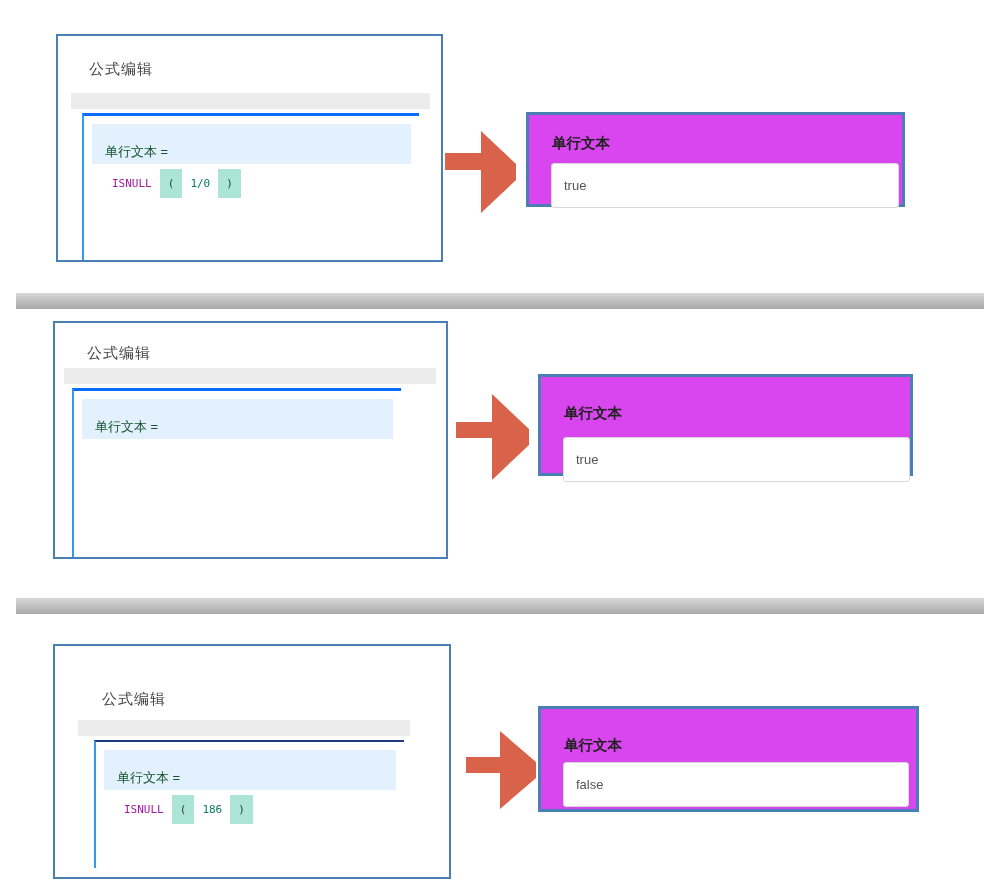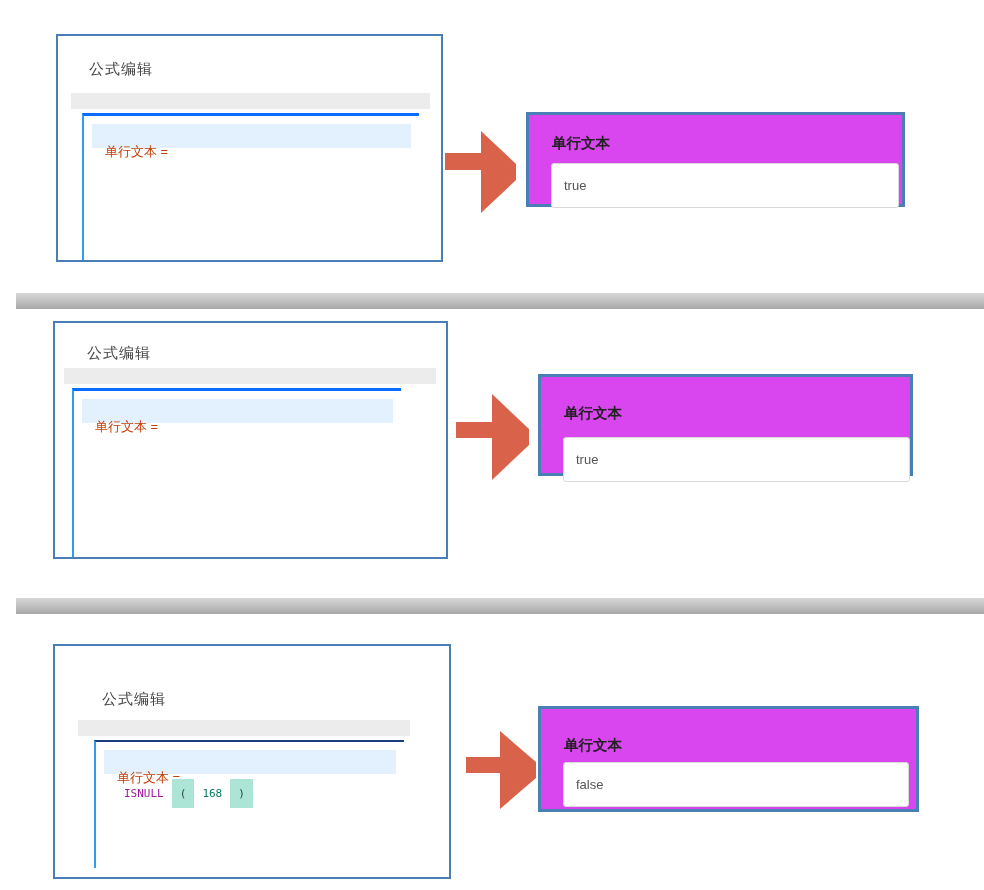--- a/index.html
+++ b/index.html
@@ -23,22 +23,22 @@
     background:linear-gradient(#d8d8d8,#a8a8a8);}
 
   
   .fpanel{position:absolute;background:#fff;border:2px solid var(--panel-border);}
   .fpanel-title{position:absolute;font-size:15px;color:#454545;letter-spacing:1px;}
   .fpanel-divider{position:absolute;height:1px;background:#ececec;}
 
   .editor{position:absolute;border-top:3px solid var(--editor-top);
     border-left:2px solid var(--editor-left);background:#fff;}
   .editor.dark-top{border-top:2px solid var(--editor-top-dark);}
-  .editor-header{height:24px;line-height:40px;background:var(--editor-header-bg);
-    padding-left:13px;font-size:13px;color:#c2410c;}
+  .editor-header{height:40px;line-height:40px;background:var(--editor-header-bg);
+    padding-left:13px;font-size:13px;color:#14532d;}
   .editor-body{padding:13px 0 0 12px;font-family:"DejaVu Sans Mono","Liberation Mono",monospace;
     font-size:11px;white-space:pre;color:#333;}
 
   .tk-keyword{color:var(--kw);}
   .tk-number{color:var(--num);}
   .tk-paren,.tk-plain{color:#333;}
   .tk-paren-match{color:#23473c;background:var(--phl);}
   .tk-cursor{display:inline-block;width:2px;height:13px;background:#111;
     vertical-align:-2px;margin:0 -1px;}
 
@@ -63,20 +63,21 @@
 <div class="stage">
 
   <div class="sep" style="top:277px"></div>
   <div class="sep" style="top:582px"></div>
 
   <section class="fpanel" style="left:40px;top:18px;width:387px;height:228px">
     <div class="fpanel-title" style="left:23px;top:16px">公式编辑</div>
     <div class="fpanel-divider" style="left:13px;top:57px;width:359px"></div>
     <div class="editor" style="left:24px;top:77px;width:337px;height:147px">
       <div class="editor-header">单行文本 =</div>
+      <div class="editor-body"><span class="tk-keyword">ISNULL</span><span class="tk-paren-match">(</span><span class="tk-number">1/0</span><span class="tk-paren-match">)</span></div>
     </div>
   </section>
 
   <div class="arrow" style="left:429px;top:115px;width:71px;height:66px">
     <div class="shaft" style="top:22px;width:40px;height:17px"></div>
     <div class="head" style="left:36px;top:0;border-top-width:33px;border-bottom-width:33px;border-left-width:35px"></div>
   </div>
 
   <section class="rpanel" style="left:510px;top:96px;width:379px;height:95px">
     <div class="rpanel-label" style="left:15px;top:11px">单行文本</div>
@@ -103,21 +104,21 @@
     <div style="position:absolute;left:14px;top:52px;width:347px">
       <input class="rpanel-input" type="text" value="true" style="">
     </div>
   </section>
 
   <section class="fpanel" style="left:37px;top:628px;width:398px;height:235px">
     <div class="fpanel-title" style="left:39px;top:36px">公式编辑</div>
     <div class="fpanel-divider" style="left:23px;top:74px;width:332px"></div>
     <div class="editor dark-top" style="left:39px;top:94px;width:310px;height:128px">
       <div class="editor-header">单行文本 =</div>
-      <div class="editor-body"><span class="tk-keyword">ISNULL</span><span class="tk-paren-match">(</span><span class="tk-number">168</span><span class="tk-paren-match">)</span></div>
+      <div class="editor-body"><span class="tk-keyword">ISNULL</span><span class="tk-paren-match">(</span><span class="tk-number">186</span><span class="tk-paren-match">)</span></div>
     </div>
   </section>
 
   <div class="arrow" style="left:450px;top:715px;width:70px;height:63px">
     <div class="shaft" style="top:26px;width:38px;height:16px"></div>
     <div class="head" style="left:34px;top:0;border-top-width:31px;border-bottom-width:31px;border-left-width:36px"></div>
   </div>
 
   <section class="rpanel" style="left:522px;top:690px;width:381px;height:106px">
     <div class="rpanel-label" style="left:15px;top:19px">单行文本</div>

